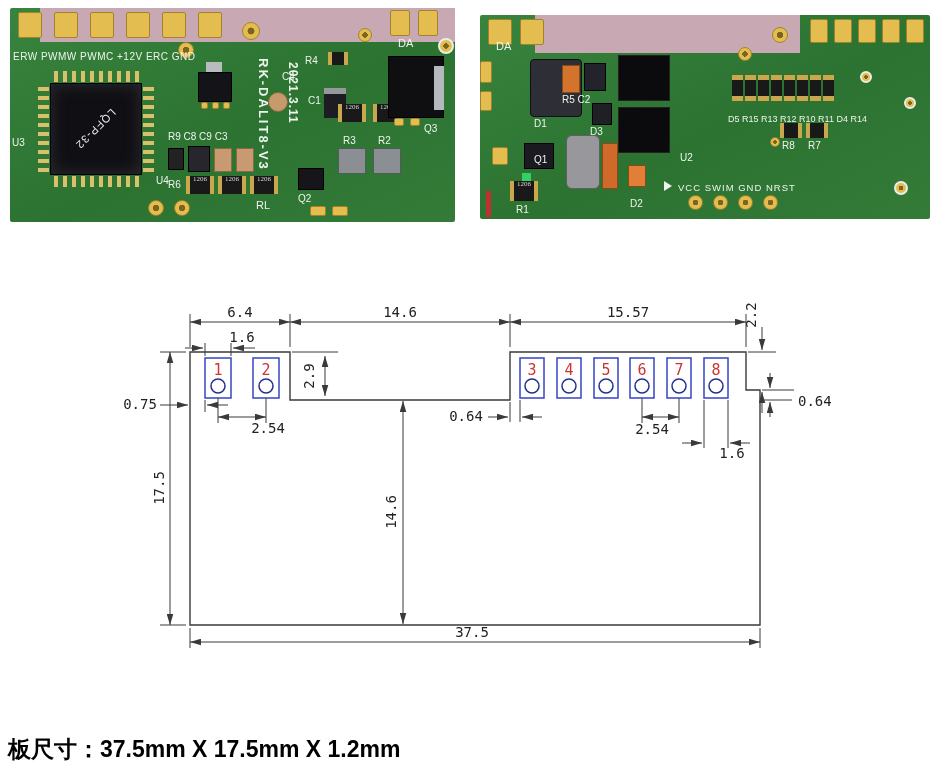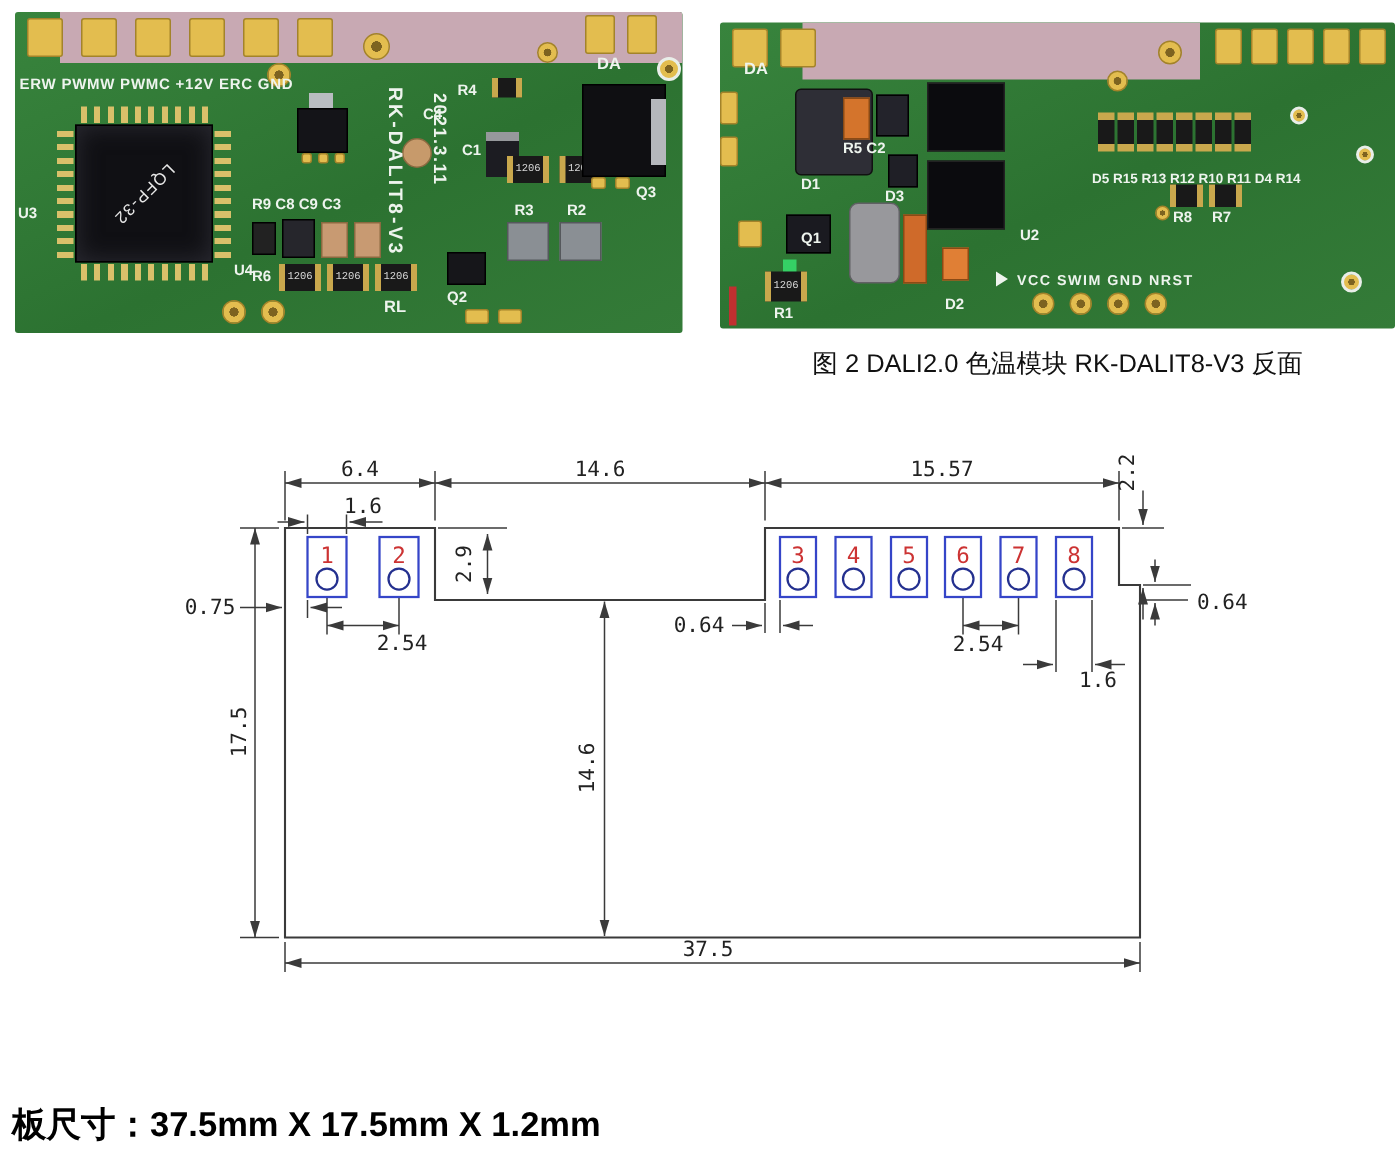--- a/index.html
+++ b/index.html
@@ -9,25 +9,25 @@
 
   
   .pcb{position:absolute;overflow:hidden;border-radius:2px;
        background:linear-gradient(155deg,#38843d,#2c7231 55%,#347b38)}
   .photo-bg{position:absolute;background:#c8a9b3}
   .pad{position:absolute;background:#e3bd4f;border:1px solid #a3832a;border-radius:2px}
   .hole{position:absolute;border-radius:50%;
         background:radial-gradient(circle,#7d6320 0 30%,#e3bd4f 32%);border:1px solid #a3832a}
   .ring{position:absolute;border-radius:50%;border:2px solid #e9eee9;
         background:radial-gradient(circle,#7d6320 0 30%,#e3bd4f 32%)}
-  .silk{position:absolute;color:#eef4ee;font-weight:bold;font-size:10px;line-height:1;white-space:nowrap}
+  .silk{position:absolute;color:#eef4ee;font-weight:normal;font-size:10px;line-height:1;white-space:nowrap}
   .comp{position:absolute}
   .res{position:absolute;background:#191919;border-left:4px solid #c9a84d;border-right:4px solid #c9a84d;
-       color:#d8d8d8;font-size:7px;line-height:1;display:flex;align-items:center;justify-content:center;
-       font-family:Liberation Mono, monospace}
+       color:#d8d8d8;font-size:7px;line-height:1;display:flex;justify-content:center;
+       font-family:Liberation Serif, serif}
   .vres{position:absolute;background:linear-gradient(180deg,#c9a84d 0 5px,#191919 5px calc(100% - 5px),#c9a84d calc(100% - 5px))}
   .vtext{position:absolute;writing-mode:vertical-rl;color:#eef4ee;font-weight:bold;white-space:nowrap}
   .qpin-h{position:absolute;height:11px;background:repeating-linear-gradient(90deg,#d9c06a 0 4px,rgba(0,0,0,0) 4px 9px)}
   .qpin-v{position:absolute;width:11px;background:repeating-linear-gradient(180deg,#d9c06a 0 4px,rgba(0,0,0,0) 4px 9px)}
   .qfp-body{position:absolute;background:#101014;border:1px solid #000;box-shadow:inset 0 0 16px #2c2c34;
             display:flex;align-items:center;justify-content:center}
   .tri{position:absolute;width:0;height:0;border-top:5px solid transparent;border-bottom:5px solid transparent;
        border-left:8px solid #eef4ee}
 
   
@@ -206,21 +206,20 @@
     <div class="silk" style="left:328px;top:126px">R7</div>
 
     <div class="tri" style="left:184px;top:166px"></div>
     <div class="silk" style="left:198px;top:168px;font-size:9.5px;letter-spacing:1px">VCC SWIM GND NRST</div>
     <div class="hole" style="left:208px;top:180px;width:15px;height:15px"></div>
     <div class="hole" style="left:233px;top:180px;width:15px;height:15px"></div>
     <div class="hole" style="left:258px;top:180px;width:15px;height:15px"></div>
     <div class="hole" style="left:283px;top:180px;width:15px;height:15px"></div>
   </div>
 
-  <div class="caption" style="left:480px;top:231px;width:450px">图 2 DALI2.0 色温模块 RK-DALIT8-V3 反面</div>
 
   <svg width="931" height="400" viewBox="0 0 931 400" style="position:absolute;left:0;top:285px">
     <defs>
       <marker id="ar" viewBox="0 0 10 6" markerWidth="11" markerHeight="7" refX="10" refY="3" orient="auto-start-reverse">
         <path d="M0,0 L10,3 L0,6 Z" fill="#3a3a3a"></path>
       </marker>
     </defs>
 
     <path class="ol" d="M190,67 H290 V115 H510 V67 H746 V105 H760 V340 H190 Z"></path>
 

